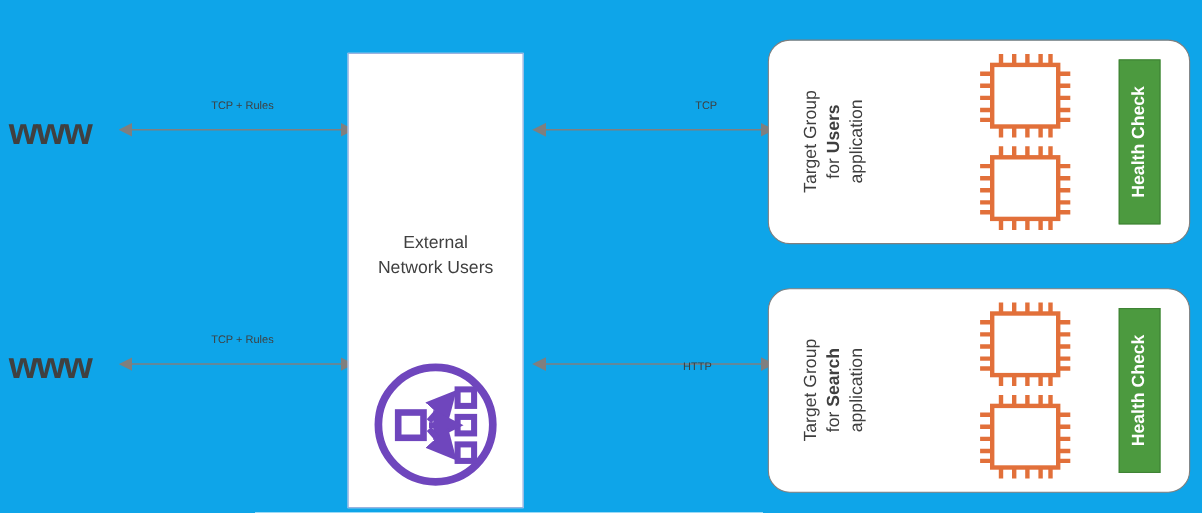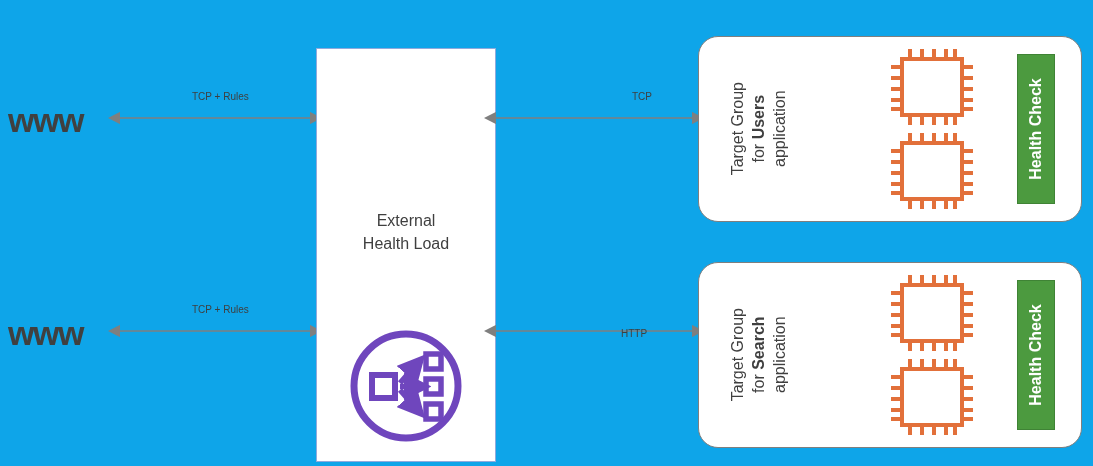--- a/index.html
+++ b/index.html
@@ -43,21 +43,21 @@
     color: #3f3f3f;
     white-space: nowrap;
     line-height: 1;
   }
 
   
   #lb-box {
     position: absolute;
     left: 316px;
     top: 48px;
-    width: 180px;
+    width: 160px;
     height: 414px;
     border: 1.5px solid #8faadc;
     background: #ffffff;
   }
   #lb-title {
     position: absolute;
     left: 0;
     top: 160px;
     width: 100%;
     text-align: center;
@@ -185,21 +185,21 @@
       </defs>
       <line x1="7" y1="9" x2="199" y2="9" stroke="#7f7f7f" stroke-width="1.4" marker-start="url(#ah-l-2)" marker-end="url(#ah-r-2)"></line>
     </svg>
   </div>
   <div class="conn-label" style="left:192px; top:305px;">TCP + Rules</div>
 
   <div id="lb-box">
 
     <div id="lb-title">
       <div>External</div>
-      <div>Health Load</div>
+      <div>Network Users</div>
     </div>
 
     <div id="lb-icon">
       <svg viewBox="0 0 118 118">
         <circle cx="59" cy="59" r="52" fill="none" stroke="#6f46bd" stroke-width="7"></circle>
 
         <rect x="25" y="48" width="23" height="23" fill="none" stroke="#6f46bd" stroke-width="6"></rect>
 
         <rect x="79" y="27" width="15" height="15" fill="none" stroke="#6f46bd" stroke-width="5.5"></rect>
         <rect x="79" y="52" width="15" height="15" fill="none" stroke="#6f46bd" stroke-width="5.5"></rect>

